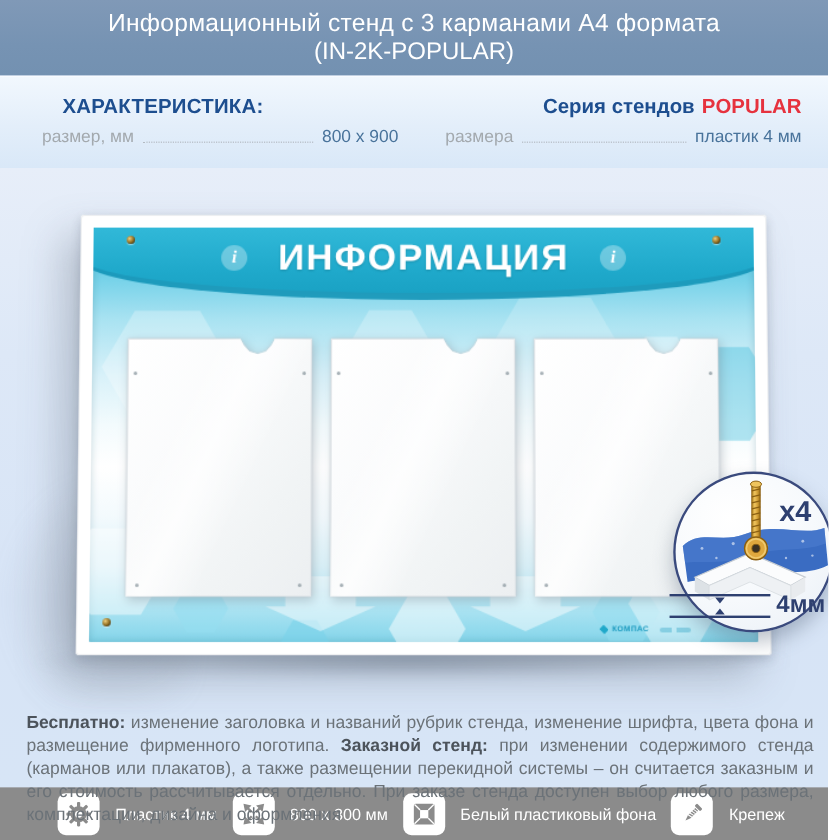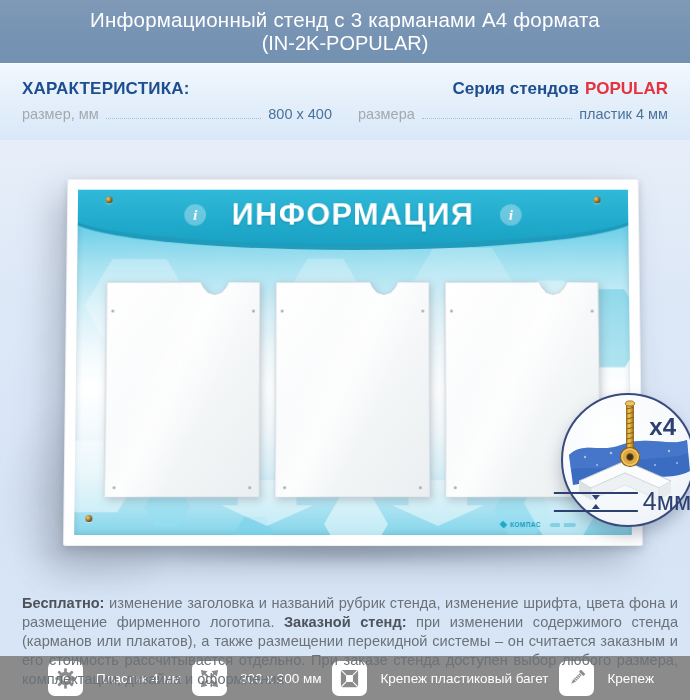--- a/index.html
+++ b/index.html
@@ -9,26 +9,26 @@
   
   .titlebar{height:63px;background:linear-gradient(180deg,#8099b7 0%,#7693b3 60%,#7391b1 100%);
     display:flex;flex-direction:column;align-items:center;justify-content:center;color:#fff;}
   .titlebar .t1{font-size:20.5px;line-height:24px;letter-spacing:.2px;font-weight:400;}
   .titlebar .t2{font-size:20px;line-height:23px;font-weight:400;}
 
   
   .chars{height:77px;background:linear-gradient(180deg,#f2f8fe 0%,#e3eefa 55%,#d9e8f8 100%);
     box-shadow:inset 0 1px 0 #fafcff;}
   .chars-row1{display:flex;justify-content:space-between;align-items:baseline;padding:16px 22px 0;}
-  .chars-heading{font-size:17px;font-weight:700;color:#1d4e8f;letter-spacing:.2px;}
+  .chars-heading{font-size:17px;font-weight:700;color:#1d4e8f;letter-spacing:.2px;margin-left:30px;}
   .series{font-size:17px;font-weight:700;color:#1d4e8f;}
   .series .pop{color:#e6323e;margin-left:6px;margin-top:31px;}
   .chars-row2{display:flex;gap:26px;padding:7px 22px 0;}
   .spec{display:flex;flex:1;align-items:flex-end;font-size:14.5px;}
-  .spec .name{color:#a3a9ae;}
+  .spec .name{color:#a3a9ae;margin-left:13px;}
   .spec .lead{flex:1;border-bottom:1.5px dotted #b3bac2;margin:0 7px 3px;}
   .spec .val{color:#49739b;white-space:nowrap;}
 
   
   .main{height:516px;background:linear-gradient(180deg,#e7eef9 0%,#dde8f7 30%,#d7e4f6 70%,#d7e5f6 100%);position:relative;}
   .stage{position:absolute;left:0;top:0;width:700px;height:425px;}
   .wall-shadow{position:absolute;left:0;top:250px;width:160px;height:200px;
     background:radial-gradient(ellipse at 60% 55%,rgba(120,128,140,.30),rgba(120,128,140,0) 70%);filter:blur(8px);}
   .ground-shadow{position:absolute;left:28px;top:396px;width:630px;height:30px;
     background:radial-gradient(ellipse at 50% 50%,rgba(92,105,124,.45),rgba(92,105,124,0) 72%);filter:blur(5px);}
@@ -87,21 +87,21 @@
     background:linear-gradient(90deg,rgba(14,147,186,.35) 0 40%,transparent 40% 55%,rgba(14,147,186,.35) 55% 100%);}
 
   
   .inset{position:absolute;left:561px;top:253px;width:134px;height:134px;border-radius:50%;z-index:5;
     background:radial-gradient(circle at 35% 28%,#ffffff 0%,#f6f9fc 55%,#e9eff6 100%);
     border:2px solid #3a4a7d;box-shadow:0 8px 16px rgba(80,95,115,.38);box-sizing:border-box;}
   .inset svg{position:absolute;left:0;top:0;}
   .inset .x4{position:absolute;right:17px;top:18px;font-size:24px;font-weight:700;color:#2e4070;}
   .inset .thickness{position:absolute;left:50%;transform:translateX(-54%);bottom:9px;
     display:flex;align-items:center;gap:5px;color:#2e4070;}
-  .inset .thickness .num{font-size:25px;font-weight:400;}
+  .inset .thickness .num{font-size:20px;font-weight:700;}
   .thick{display:flex;flex-direction:column;align-items:center;}
   .thick .bar{width:11px;height:2px;background:#2e4070;}
   .thick .tri{width:0;height:0;border-left:4px solid transparent;border-right:4px solid transparent;}
   .thick .down{border-top:5px solid #2e4070;margin:1px 0 2px;}
   .thick .up{border-bottom:5px solid #2e4070;margin:2px 0 1px;}
 
   
   .desc{position:absolute;left:0;top:425px;width:700px;box-sizing:border-box;padding:14px 22px 0;
     font-size:14.6px;line-height:19px;text-align:justify;color:#6b7278;}
   .desc b{color:#4c535b;}
@@ -127,21 +127,21 @@
     <div class="chars-row1">
       <div class="chars-heading">ХАРАКТЕРИСТИКА:</div>
       <div class="series">
         <span>Серия стендов</span><span class="pop">POPULAR</span>
       </div>
     </div>
     <div class="chars-row2">
       <div class="spec">
         <span class="name">размер, мм</span>
         <span class="lead"></span>
-        <span class="val">800  х  400</span>
+        <span class="val">800  х  900</span>
       </div>
       <div class="spec">
         <span class="name">размера</span>
         <span class="lead"></span>
         <span class="val">пластик 4 мм</span>
       </div>
     </div>
   </section>
 
   <section class="main">
@@ -324,21 +324,21 @@
           <rect x="3" y="3" width="18" height="18" rx="1.6" fill="#8b8b8b"></rect>
           <rect x="8.4" y="8.4" width="7.2" height="7.2" fill="#fff"></rect>
           <g stroke="#fff" stroke-width="1.2">
             <line x1="3.6" y1="3.6" x2="8.4" y2="8.4"></line>
               <line x1="20.4" y1="3.6" x2="15.6" y2="8.4"></line>
             <line x1="3.6" y1="20.4" x2="8.4" y2="15.6"></line>
               <line x1="20.4" y1="20.4" x2="15.6" y2="15.6"></line>
           </g>
         </svg>
       </span>
-      <span class="fi-label">Крепеж пластиковый багет</span>
+      <span class="fi-label">Белый пластиковый фона</span>
     </div>
 
     <div class="fitem">
       <span class="fi-icon">
         <svg viewBox="0 0 24 24" width="23" height="23">
           <g transform="rotate(45 12 12)">
             <rect x="8.6" y="2.2" width="6.8" height="3" rx="1" fill="#8b8b8b"></rect>
             <path d="M10.3 6 h3.4 v9.2 L12 19.8 10.3 15.2 Z" fill="#8b8b8b"></path>
             <g stroke="#fff" stroke-width=".9">
               <line x1="10.1" y1="8" x2="13.9" y2="7.2"></line>

